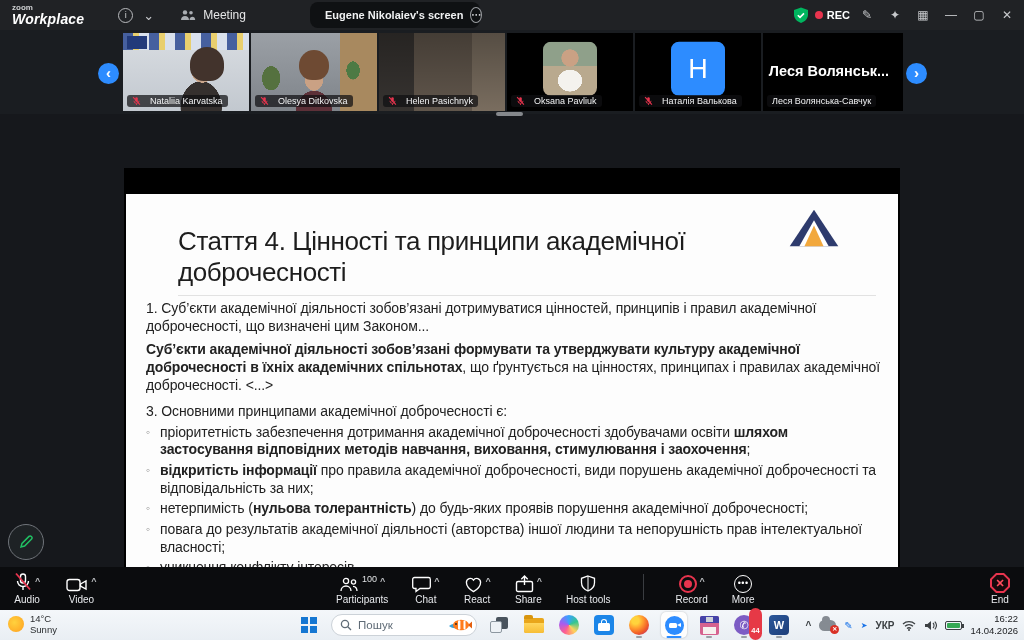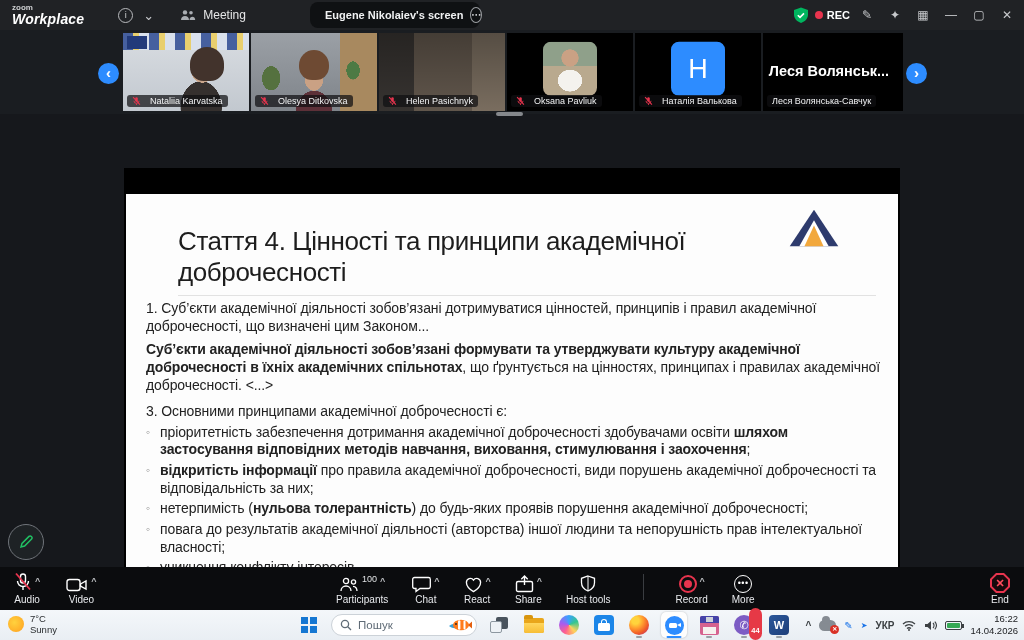--- a/index.html
+++ b/index.html
@@ -450,21 +450,21 @@
         </div>
         <span class="lbl">End</span>
       </div>
     </div>
   </div>
 
   <div id="taskbar">
     <div id="weather">
       <div class="sun"></div>
       <div class="wt">
-        <div>7°C</div>
+        <div>14°C</div>
         <div>Sunny</div>
       </div>
     </div>
 
     <div id="tb-apps">
       <div class="appico">
         <div class="win-grid">
             <i></i>
             <i></i>
             <i></i>

